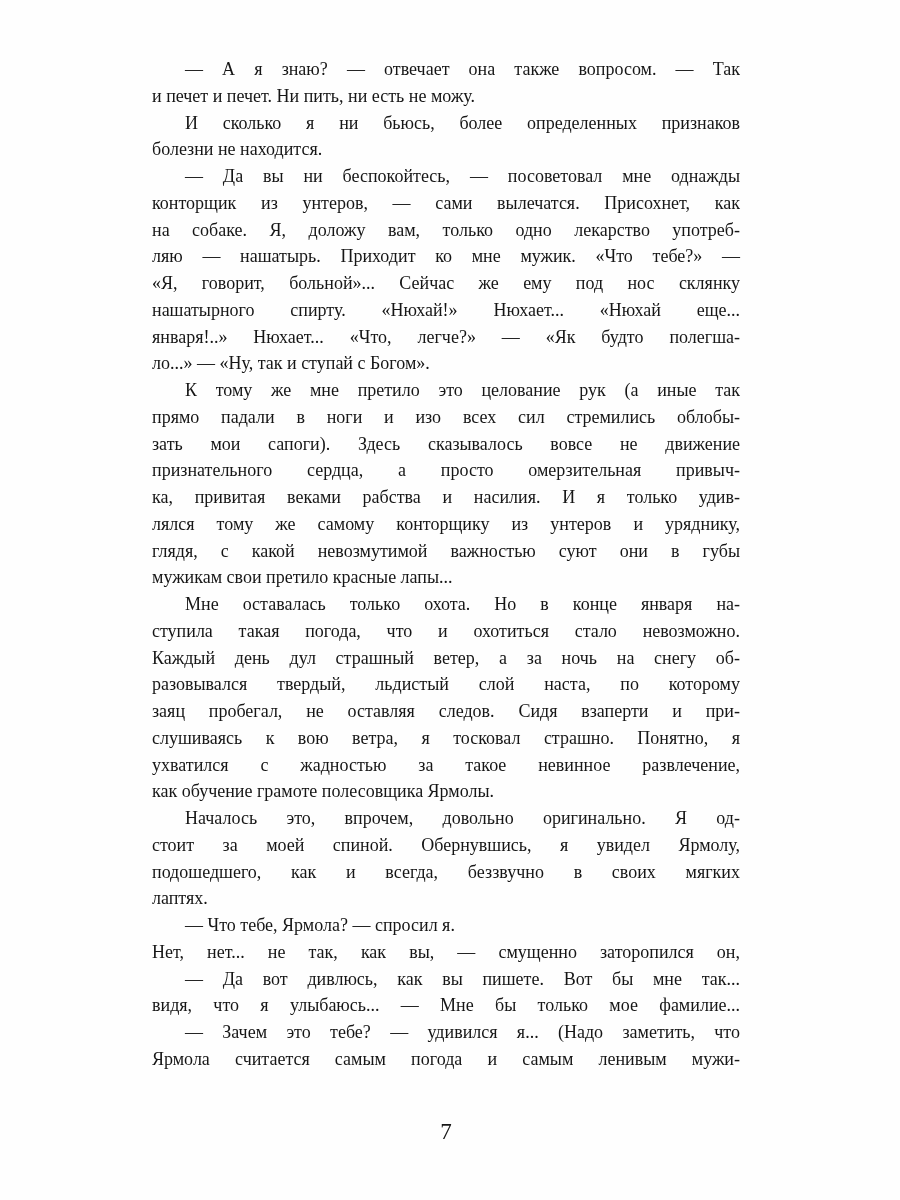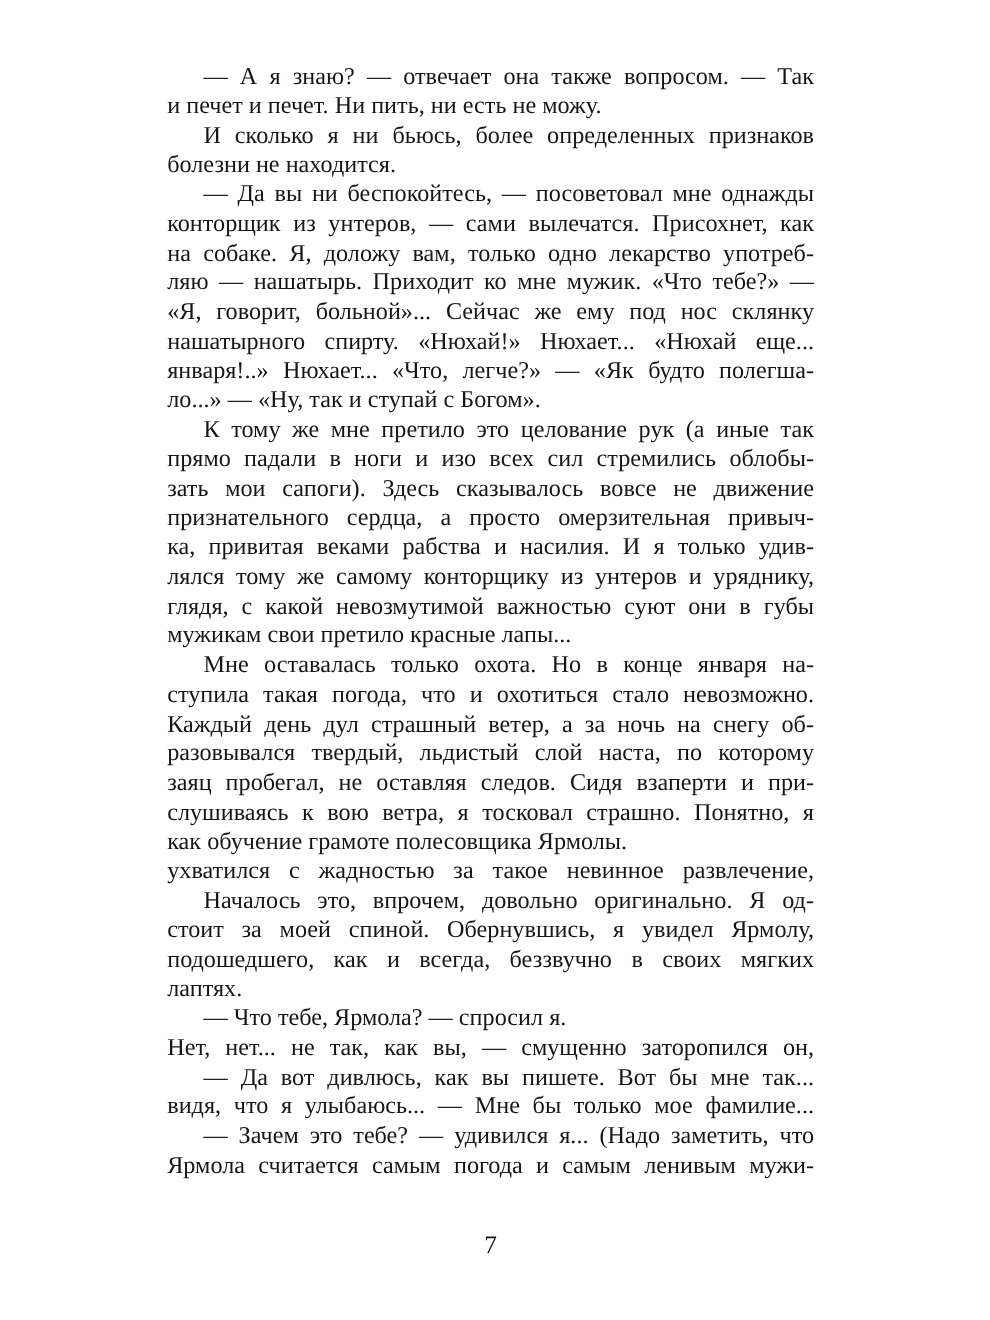--- a/index.html
+++ b/index.html
@@ -14,21 +14,21 @@
     background: #fefefe;
     overflow: hidden;
     font-family: "Liberation Serif", "DejaVu Serif", serif;
     color: #161616;
   }
   .text-block {
     position: absolute;
     left: 152px;
     top: 56px;
     width: 588px;
-    font-size: 22px;
+    font-size: 18px;
     line-height: 26.75px;
   }
   .text-line {
     text-align: justify;
   }
   .text-line.fill {
     text-align-last: justify;
   }
   .text-line.endpara {
     text-align: right;
@@ -71,22 +71,22 @@
       <div class="text-line fill">ка, привитая веками рабства и насилия. И я только удив-</div>
       <div class="text-line fill">лялся тому же самому конторщику из унтеров и уряднику,</div>
       <div class="text-line fill">глядя, с какой невозмутимой важностью суют они в губы</div>
       <div class="text-line endpara">мужикам свои претило красные лапы...</div>
       <div class="text-line indent fill">Мне оставалась только охота. Но в конце января на-</div>
       <div class="text-line fill">ступила такая погода, что и охотиться стало невозможно.</div>
       <div class="text-line fill">Каждый день дул страшный ветер, а за ночь на снегу об-</div>
       <div class="text-line fill">разовывался твердый, льдистый слой наста, по которому</div>
       <div class="text-line fill">заяц пробегал, не оставляя следов. Сидя взаперти и при-</div>
       <div class="text-line fill">слушиваясь к вою ветра, я тосковал страшно. Понятно, я</div>
+      <div class="text-line fill">ухватился с жадностью за такое невинное развлечение,</div>
       <div class="text-line endpara">как обучение грамоте полесовщика Ярмолы.</div>
-      <div class="text-line fill">ухватился с жадностью за такое невинное развлечение,</div>
       <div class="text-line indent fill">Началось это, впрочем, довольно оригинально. Я од-</div>
       <div class="text-line fill">стоит за моей спиной. Обернувшись, я увидел Ярмолу,</div>
       <div class="text-line fill">подошедшего, как и всегда, беззвучно в своих мягких</div>
       <div class="text-line endpara">лаптях.</div>
       <div class="text-line indent endpara">— Что тебе, Ярмола? — спросил я.</div>
       <div class="text-line fill">Нет, нет... не так, как вы, — смущенно заторопился он,</div>
       <div class="text-line indent fill">— Да вот дивлюсь, как вы пишете. Вот бы мне так...</div>
       <div class="text-line fill">видя, что я улыбаюсь... — Мне бы только мое фамилие...</div>
       <div class="text-line indent fill">— Зачем это тебе? — удивился я... (Надо заметить, что</div>
       <div class="text-line fill">Ярмола считается самым погода и самым ленивым мужи-</div>

